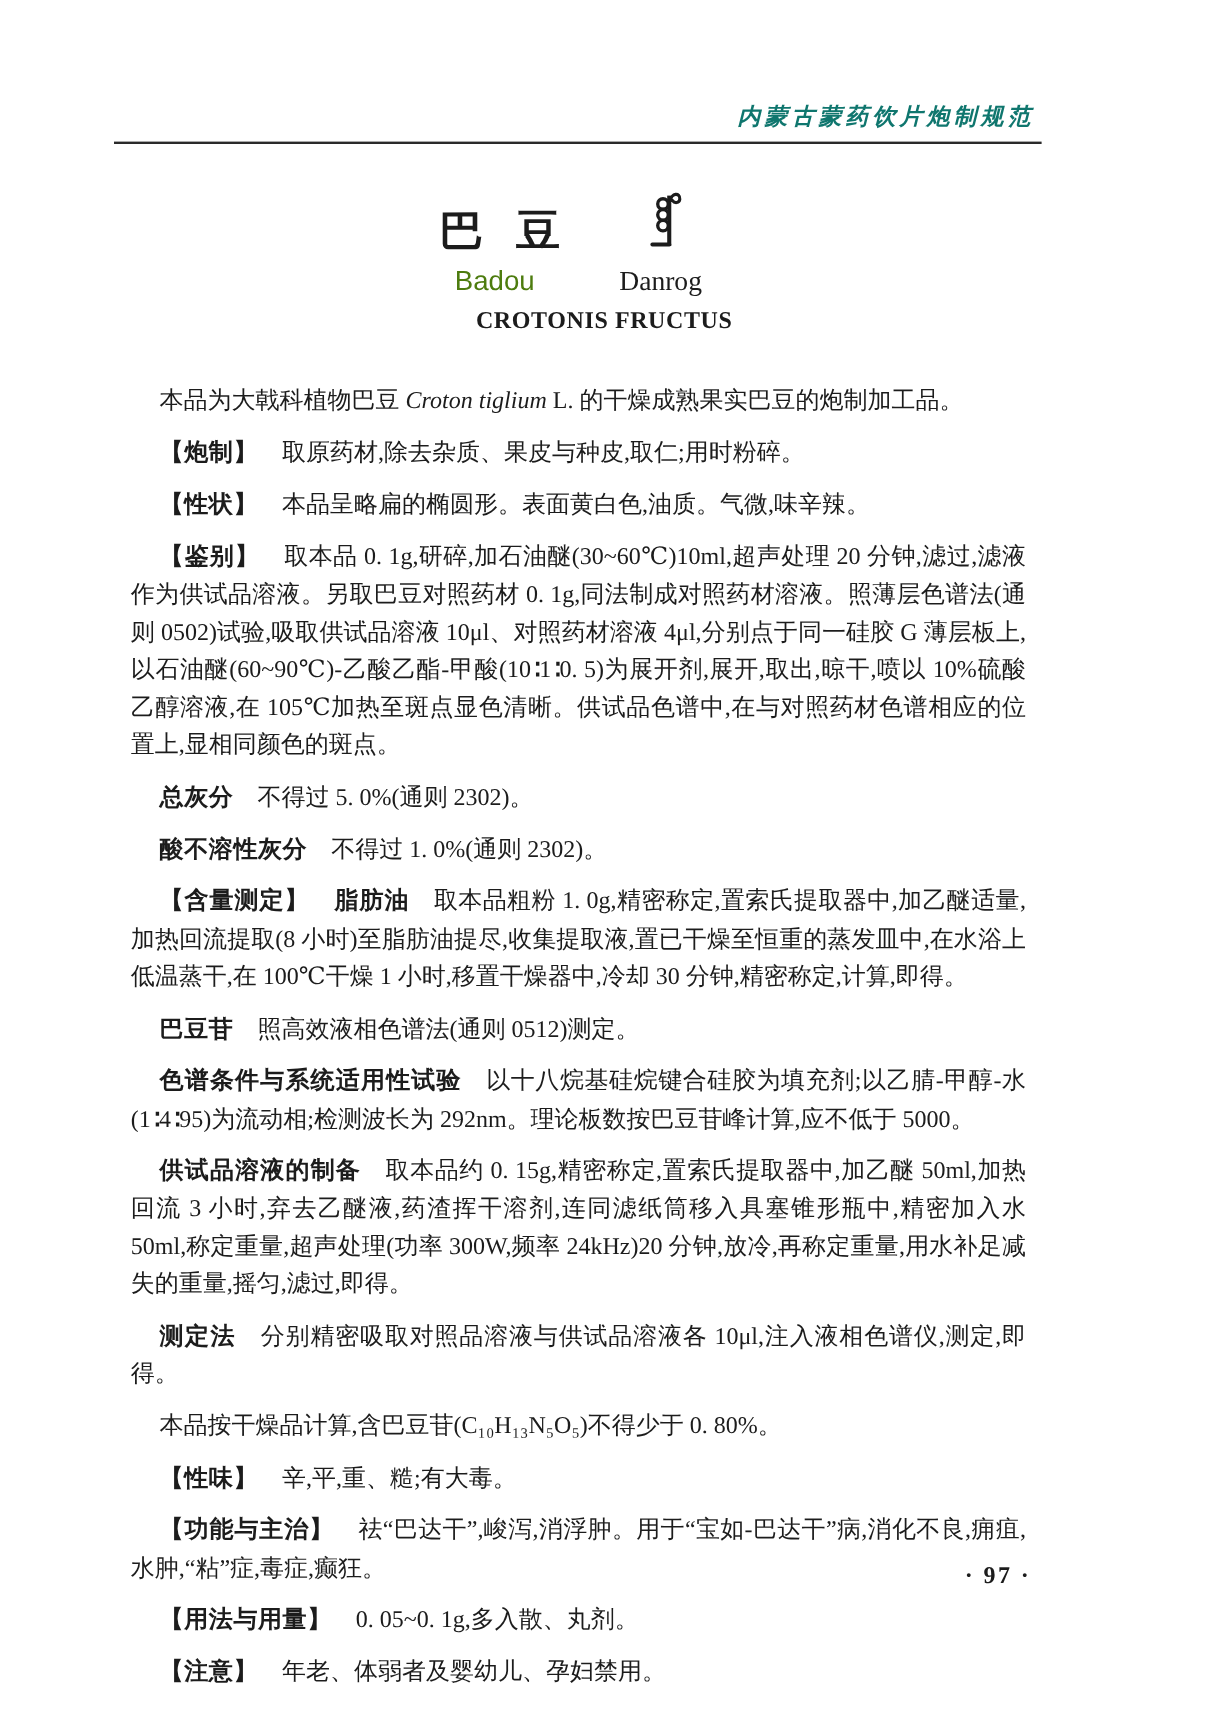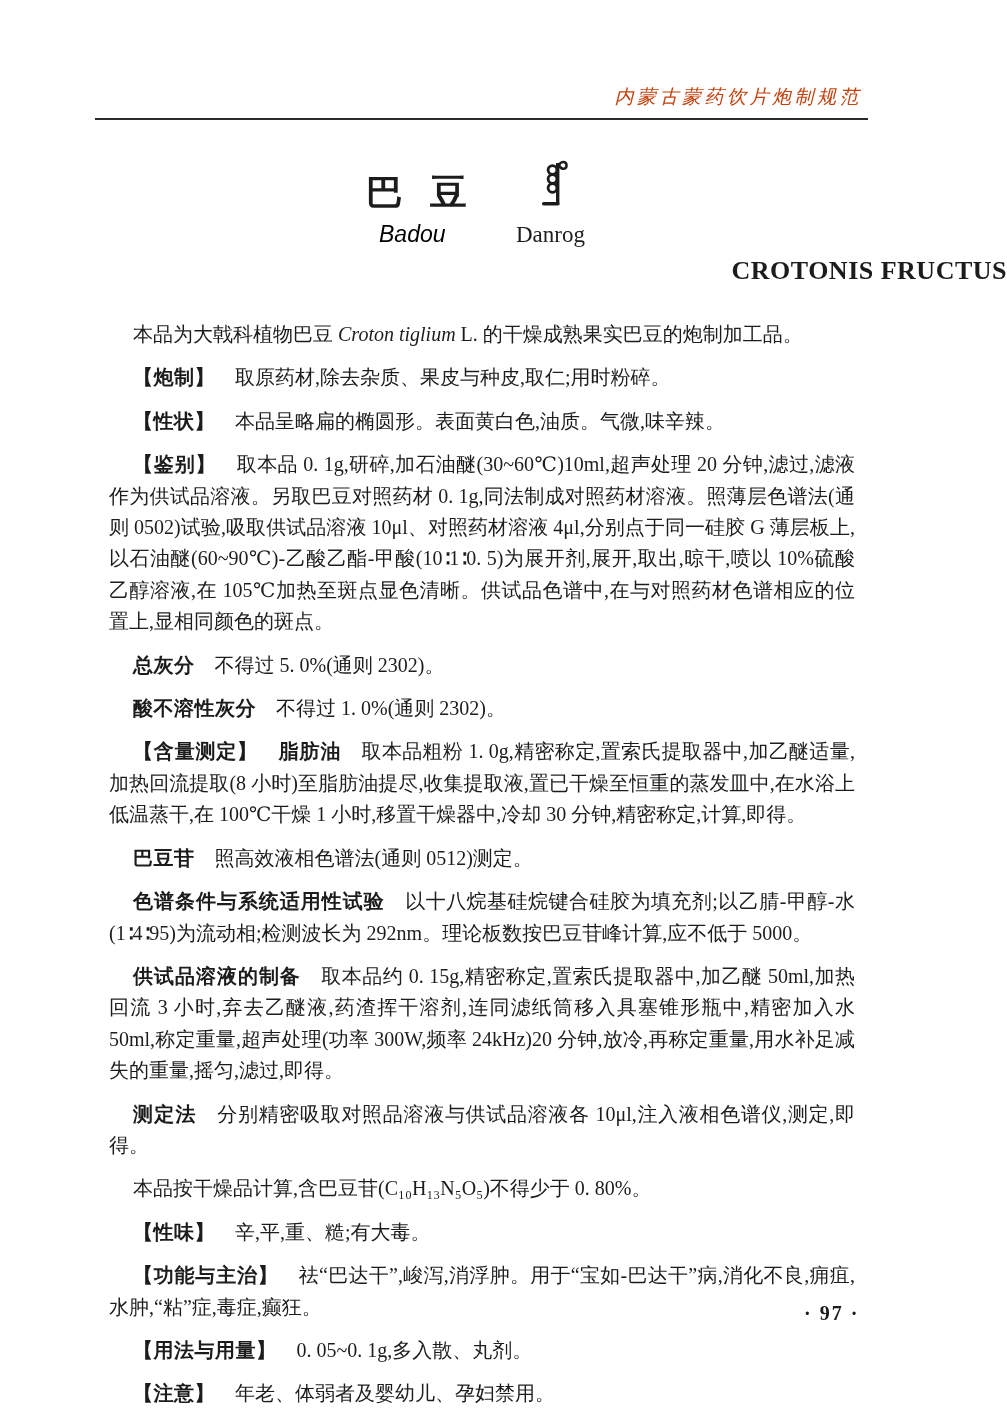--- a/index.html
+++ b/index.html
@@ -8,48 +8,48 @@
     width:1007px;height:1425px;
     margin:0 auto;
     background:#ffffff;
     color:#1c1c1c;
     font-family:"Liberation Serif","DejaVu Serif",serif;
     overflow:hidden;
   }
   .running-head{
     position:absolute;top:84px;right:145px;
     font-size:19px;letter-spacing:3.5px;
-    font-style:italic;font-weight:400;
-    color:#c2410c;
+    font-style:italic;font-weight:700;
+    color:#0f766e;
   }
   .header-rule{
     position:absolute;top:118px;left:95px;width:773px;height:2px;
     background:#2a2a2a;
   }
   .title-cn{
     position:absolute;top:168px;left:366px;
     font-size:37px;font-weight:700;letter-spacing:27px;
     white-space:nowrap;
   }
   .mongol-glyph{
     position:absolute;top:157px;left:537px;width:32px;height:58px;
   }
   .title-pinyin{
     position:absolute;top:221px;left:379px;
     font-family:"Liberation Sans","DejaVu Sans",sans-serif;
-    font-size:23px;color:#000000;font-style:italic;
+    font-size:23px;color:#4d7c0f;
   }
   .title-mongol-latin{
     position:absolute;top:222px;left:516px;
     font-size:23px;
   }
   .title-latin{
     position:absolute;top:256px;left:0;width:1007px;
-    text-align:right;
-    font-size:26px;font-weight:700;letter-spacing:0.5px;
+    text-align:center;
+    font-size:20px;font-weight:700;letter-spacing:0.5px;
   }
   .body-text{
     position:absolute;top:307px;left:97px;width:770px;
     font-size:20px;line-height:31.4px;
     text-align:justify;
   }
   .para{margin:12px;text-indent:1.2em;}
   .seg-bold{
     font-weight:700;
     font-family:"Liberation Sans","DejaVu Sans",sans-serif;

